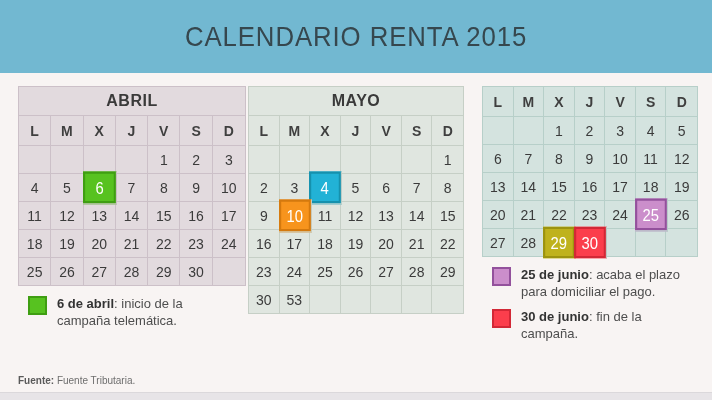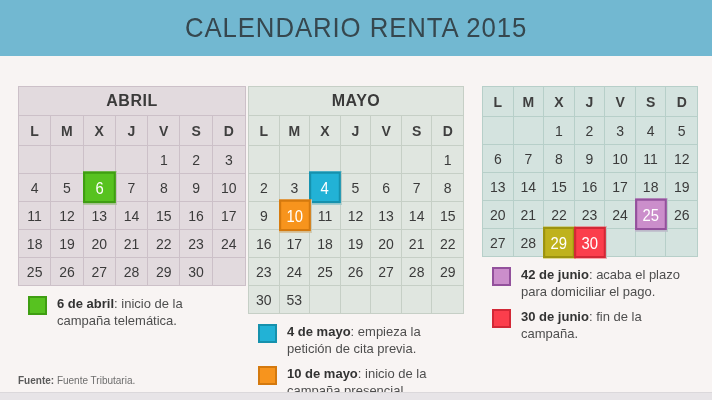--- a/index.html
+++ b/index.html
@@ -3,21 +3,21 @@
 <meta charset="utf-8">
 <style>
   html,body{margin:0;padding:0;}
   body{
     width:712px;height:400px;
     background:#f8f4f3;
     font-family:"Liberation Sans", sans-serif;
     position:relative;overflow:hidden;
   }
   .header-bar{
-    height:56px;background:#72b8d1;
+    height:73px;background:#72b8d1;
     display:flex;align-items:center;justify-content:center;
   }
   .page-title{
     margin:0;font-size:28px;font-weight:400;color:#36474e;
     letter-spacing:1px;transform:scaleX(.92);transform-origin:center;
     white-space:nowrap;
   }
   .col{position:absolute;top:86px;}
   #col0{left:18px;width:228px;}
   #col1{left:248px;width:216px;}
@@ -174,30 +174,20 @@
         <div class="cell lastcol">29</div>
         <div class="cell lastrow">30</div>
         <div class="cell lastrow">53</div>
         <div class="cell lastrow"></div>
         <div class="cell lastrow"></div>
         <div class="cell lastrow"></div>
         <div class="cell lastrow"></div>
         <div class="cell lastcol lastrow"></div>
       </div>
   </div>
-  <div class="legend">
-      <div class="legend-item">
-        <span class="swatch" style="background: rgb(34, 178, 214); border-color: rgb(22, 145, 173);"></span>
-        <span class="legend-text"><b class="legend-date">4 de mayo</b>: empieza la petición de cita previa.</span>
-      </div>
-      <div class="legend-item">
-        <span class="swatch" style="background: rgb(247, 148, 29); border-color: rgb(212, 121, 14);"></span>
-        <span class="legend-text"><b class="legend-date">10 de mayo</b>: inicio de la campaña presencial</span>
-      </div>
-    </div>
 </section>
 
 <section class="col" id="col2">
   <div class="month-panel" style="--bg: #d4e3df; --line: #b7cfc9;">
     <div class="month-grid">
         <div class="dow">L</div>
         <div class="dow">M</div>
         <div class="dow">X</div>
         <div class="dow">J</div>
         <div class="dow">V</div>
@@ -236,21 +226,21 @@
         <div class="cell lastrow hl" style="background: rgb(191, 178, 29); box-shadow: rgb(156, 147, 15) 0px 0px 0px 2px inset;">29</div>
         <div class="cell lastrow hl" style="background: rgb(251, 62, 76); box-shadow: rgb(210, 40, 54) 0px 0px 0px 2px inset;">30</div>
         <div class="cell lastrow"></div>
         <div class="cell lastrow"></div>
         <div class="cell lastcol lastrow"></div>
       </div>
   </div>
   <div class="legend">
       <div class="legend-item">
         <span class="swatch" style="background: rgb(203, 142, 203); border-color: rgb(147, 81, 156);"></span>
-        <span class="legend-text"><b class="legend-date">42 de junio</b>: acaba el plazo para domiciliar el pago.</span>
+        <span class="legend-text"><b class="legend-date">25 de junio</b>: acaba el plazo para domiciliar el pago.</span>
       </div>
       <div class="legend-item">
         <span class="swatch" style="background: rgb(251, 62, 76); border-color: rgb(210, 40, 54);"></span>
         <span class="legend-text"><b class="legend-date">30 de junio</b>: fin de la campaña.</span>
       </div>
     </div>
 </section>
 
 <div class="fuente">
   <b>Fuente:</b>

